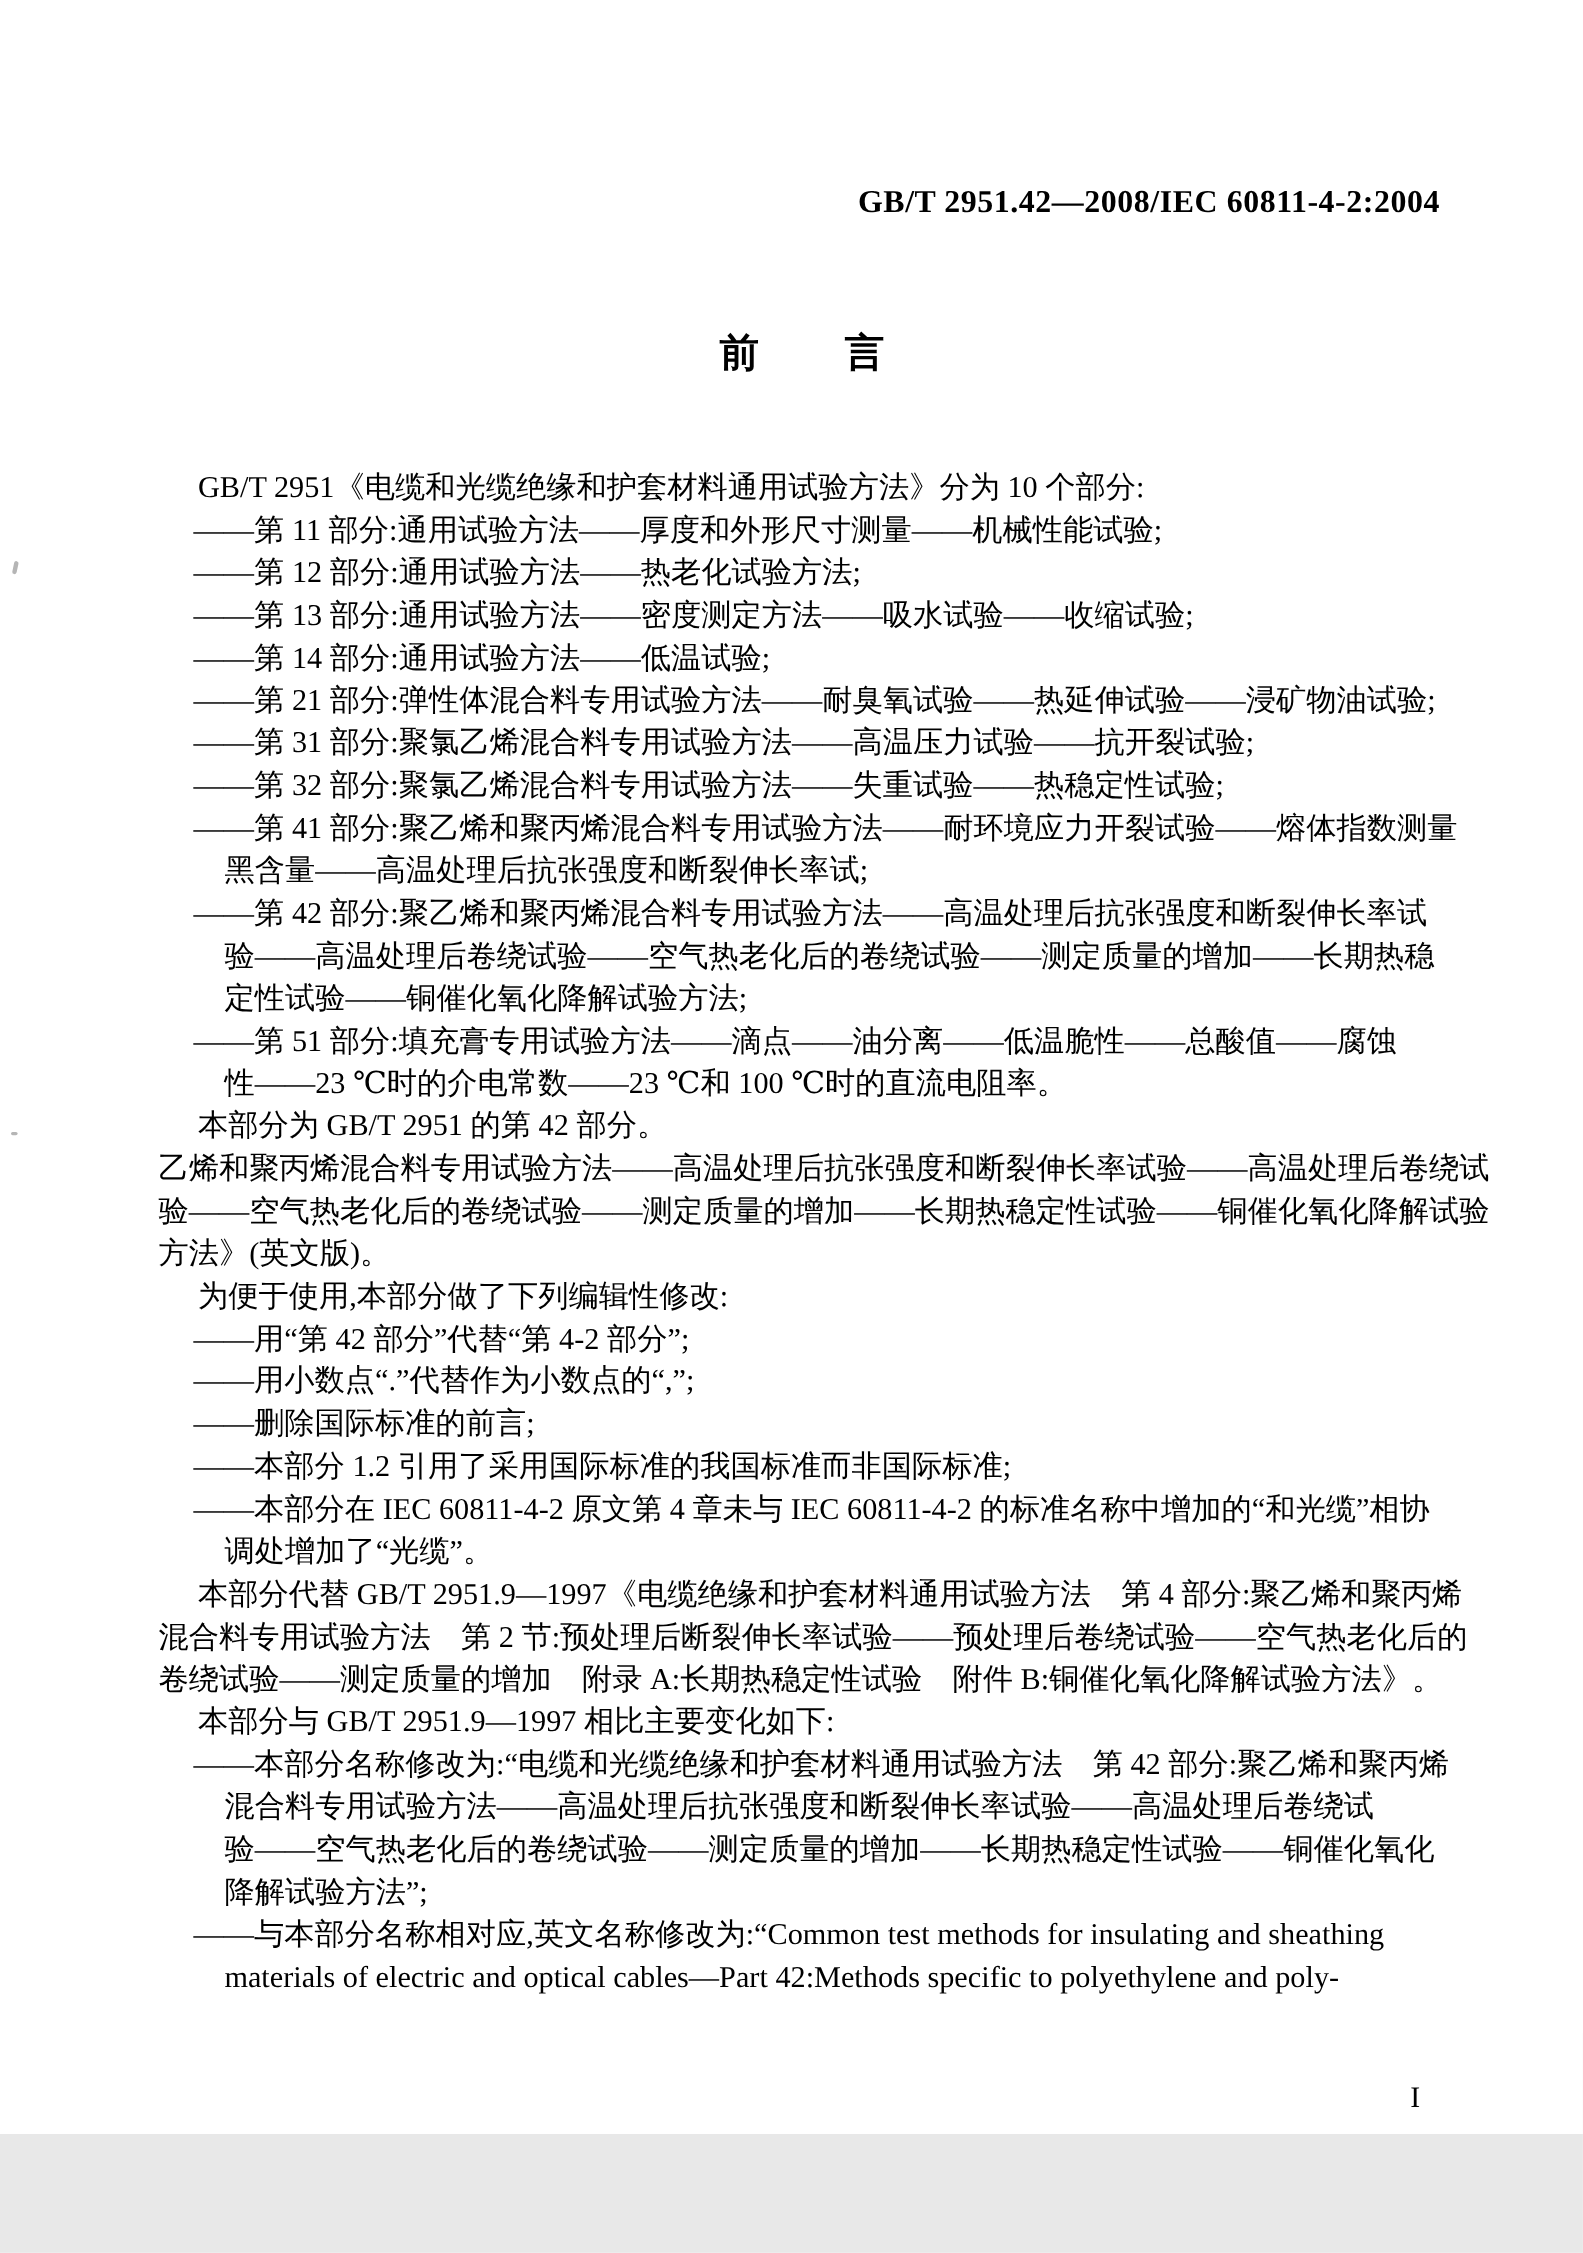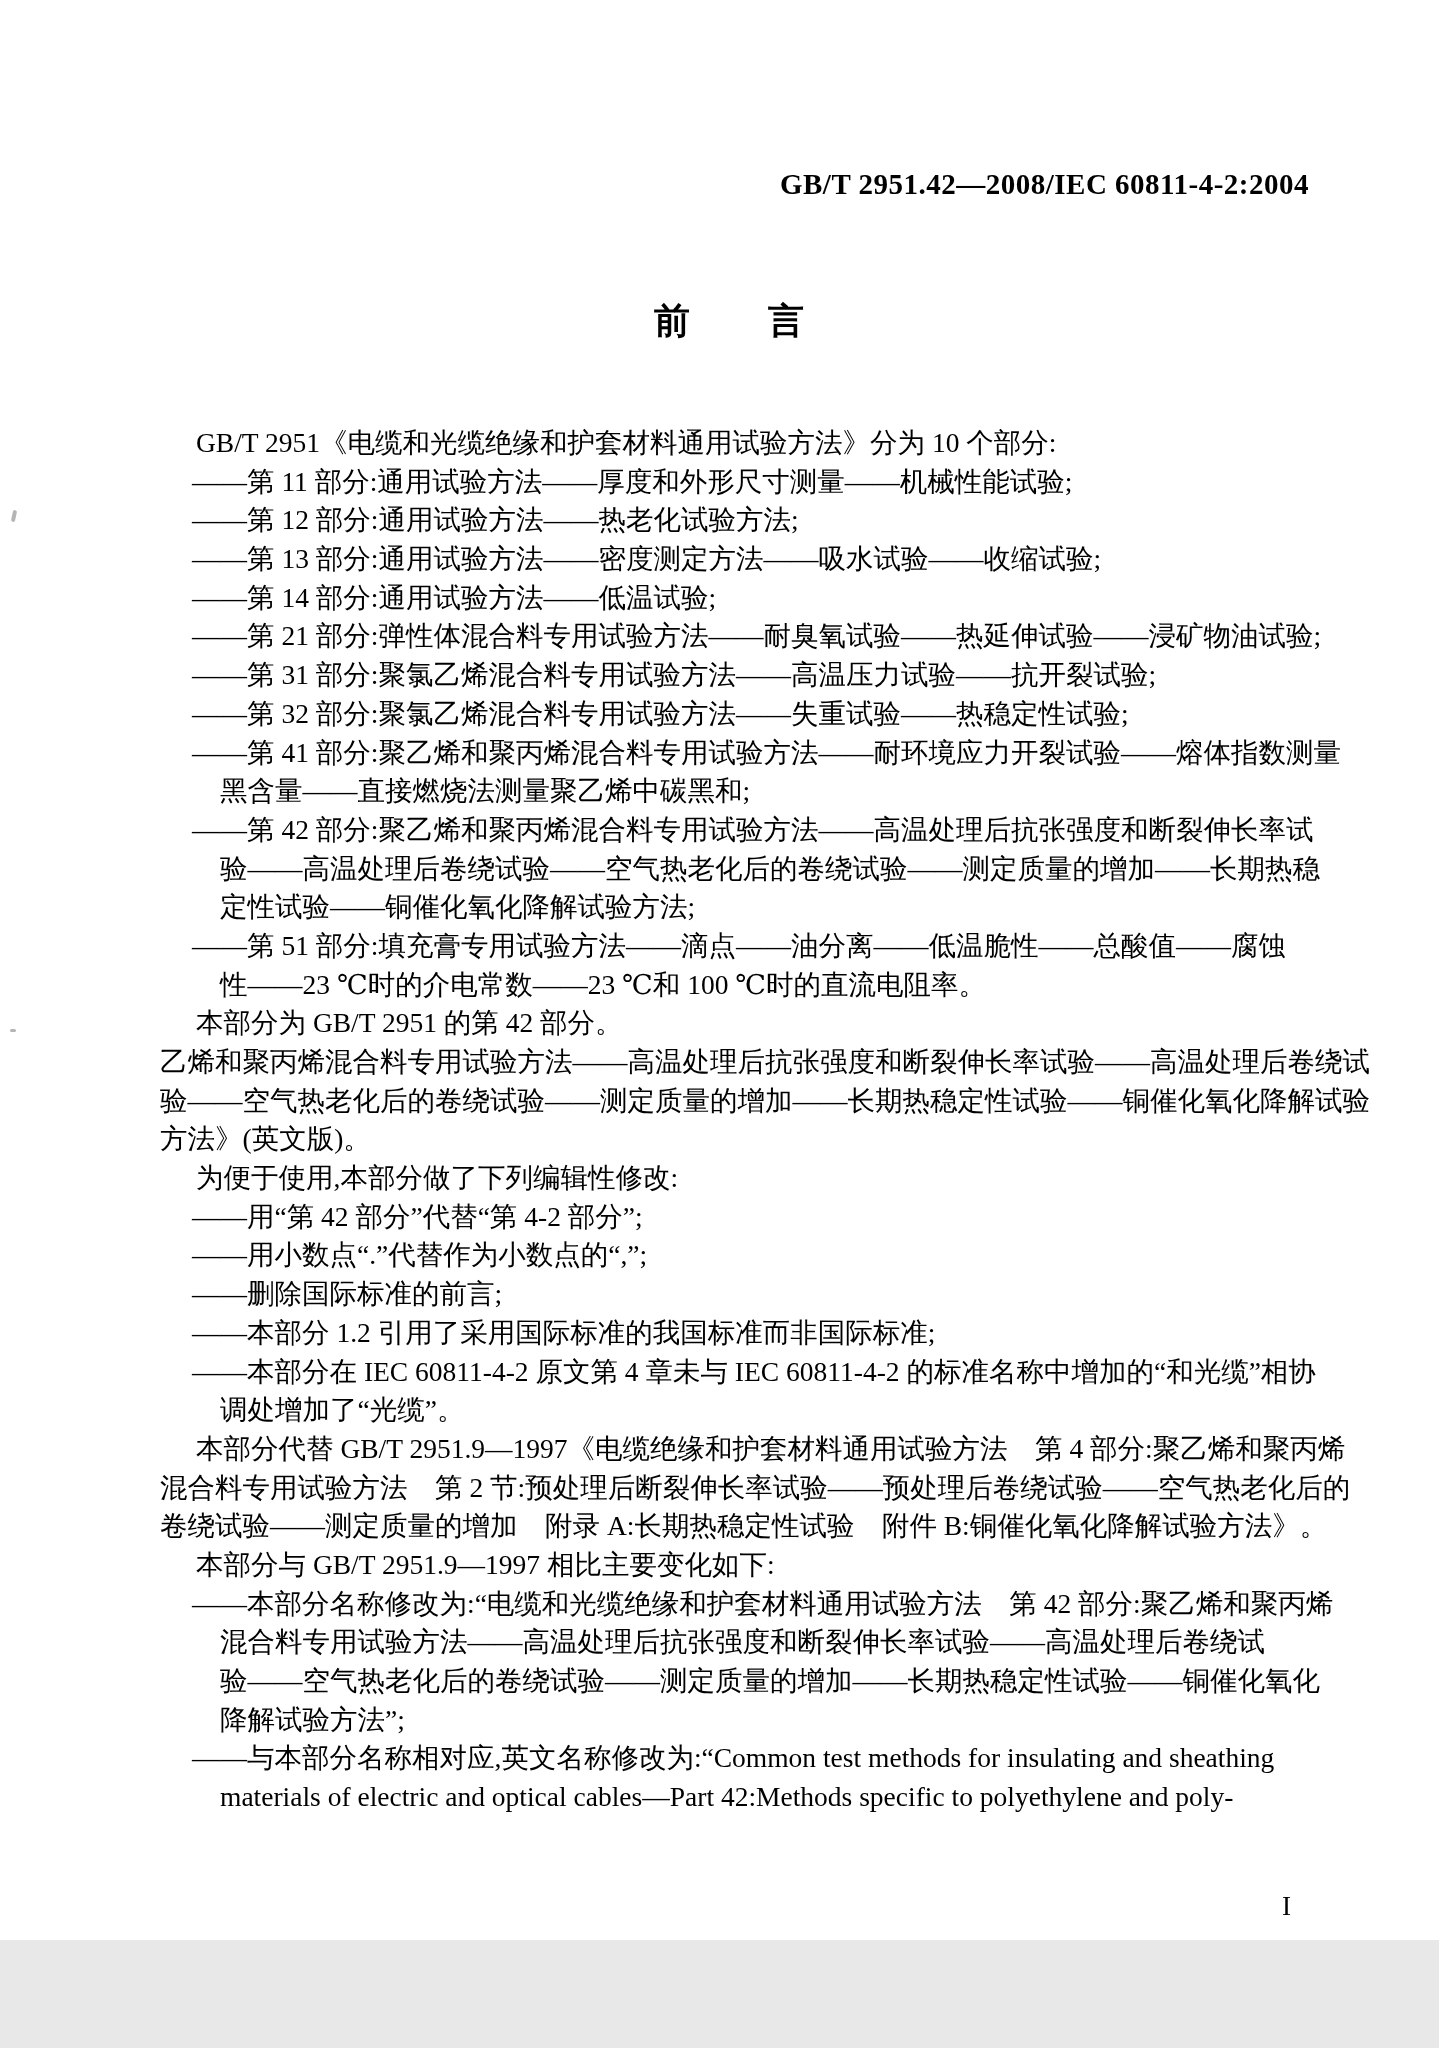--- a/index.html
+++ b/index.html
@@ -24,21 +24,21 @@
     position:absolute;
     top:297px; left:152px; width:1156px;
     text-align:center;
     font-size:36px;
     font-weight:700;
     letter-spacing:2px;
     white-space:nowrap;
   }
   .doc-body {
     position:absolute;
-    left:160px; top:424px; width:1160px;
+    left:144px; top:424px; width:1160px;
     font-size:27.5px;
     line-height:38.7px;
   }
   .line { white-space:nowrap; height:38.7px; }
   .indent-para  { padding-left:36px; }
   .indent-dash  { padding-left:32px; }
   .indent-cont  { padding-left:60px; }
   .indent-flush { padding-left:0; }
   .doc-footer {
     position:absolute;
@@ -62,21 +62,21 @@
   <div class="doc-body">
       <div class="line indent-para">GB/T 2951《电缆和光缆绝缘和护套材料通用试验方法》分为 10 个部分:</div>
       <div class="line indent-dash">——第 11 部分:通用试验方法——厚度和外形尺寸测量——机械性能试验;</div>
       <div class="line indent-dash">——第 12 部分:通用试验方法——热老化试验方法;</div>
       <div class="line indent-dash">——第 13 部分:通用试验方法——密度测定方法——吸水试验——收缩试验;</div>
       <div class="line indent-dash">——第 14 部分:通用试验方法——低温试验;</div>
       <div class="line indent-dash">——第 21 部分:弹性体混合料专用试验方法——耐臭氧试验——热延伸试验——浸矿物油试验;</div>
       <div class="line indent-dash">——第 31 部分:聚氯乙烯混合料专用试验方法——高温压力试验——抗开裂试验;</div>
       <div class="line indent-dash">——第 32 部分:聚氯乙烯混合料专用试验方法——失重试验——热稳定性试验;</div>
       <div class="line indent-dash">——第 41 部分:聚乙烯和聚丙烯混合料专用试验方法——耐环境应力开裂试验——熔体指数测量</div>
-      <div class="line indent-cont">黑含量——直接燃烧法测量聚乙烯中碳黑和;</div>
+      <div class="line indent-cont">黑含量——高温处理后抗张强度和断裂伸长率试;</div>
       <div class="line indent-dash">——第 42 部分:聚乙烯和聚丙烯混合料专用试验方法——高温处理后抗张强度和断裂伸长率试</div>
       <div class="line indent-cont">验——高温处理后卷绕试验——空气热老化后的卷绕试验——测定质量的增加——长期热稳</div>
       <div class="line indent-cont">定性试验——铜催化氧化降解试验方法;</div>
       <div class="line indent-dash">——第 51 部分:填充膏专用试验方法——滴点——油分离——低温脆性——总酸值——腐蚀</div>
       <div class="line indent-cont">性——23 ℃时的介电常数——23 ℃和 100 ℃时的直流电阻率。</div>
       <div class="line indent-para">本部分为 GB/T 2951 的第 42 部分。</div>
       <div class="line indent-flush">乙烯和聚丙烯混合料专用试验方法——高温处理后抗张强度和断裂伸长率试验——高温处理后卷绕试</div>
       <div class="line indent-flush">验——空气热老化后的卷绕试验——测定质量的增加——长期热稳定性试验——铜催化氧化降解试验</div>
       <div class="line indent-flush">方法》(英文版)。</div>
       <div class="line indent-para">为便于使用,本部分做了下列编辑性修改:</div>

